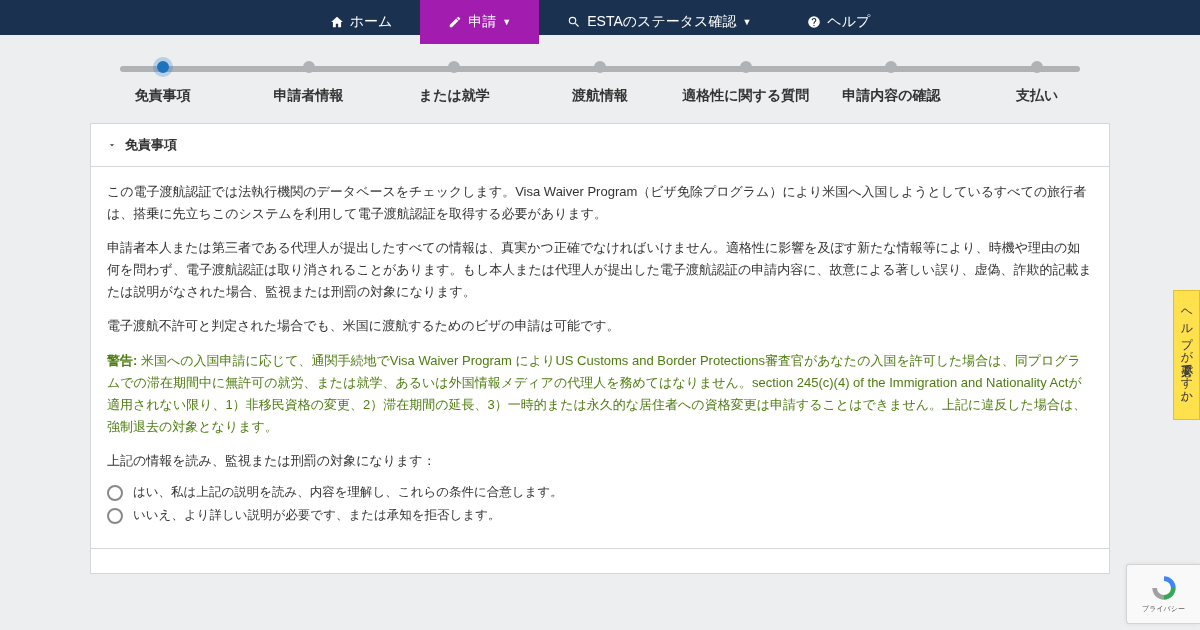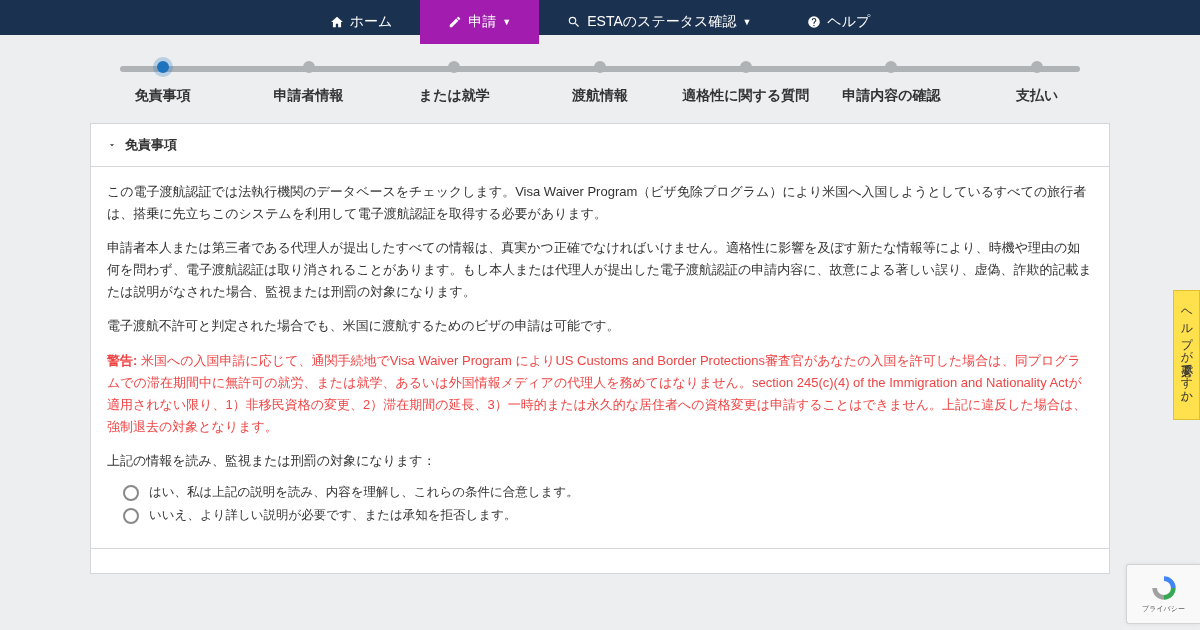--- a/index.html
+++ b/index.html
@@ -20,24 +20,24 @@
   .step.current .dot { background:#1e73be; border-color:#1e73be; box-shadow:0 0 0 4px rgba(30,115,190,.25); }
   .step .label { font-size:14px; font-weight:bold; color:#333; white-space:nowrap; }
 
   .main { width:1020px; margin:0 auto 20px; }
   .panel { background:#fff; border:1px solid #d4d6d9; }
   .panel-head { padding:12px 16px; border-bottom:1px solid #d4d6d9; font-weight:bold; display:flex; align-items:center; gap:8px; }
   .panel-head.collapsed { border-bottom:none; }
   .panel-head.second { border-top:1px solid #d4d6d9; }
   .panel-body { padding:14px 16px 18px; }
   .panel-body p { margin-bottom:12px; line-height:1.7; font-size:13px; }
-  .warn { color:#ef4444; }
+  .warn { color:#4d7c0f; }
   .chev { width:10px; height:10px; }
 
-  .radio-row { display:flex; align-items:center; gap:10px; margin:6px 16px; font-size:12.5px; cursor:pointer; }
+  .radio-row { display:flex; align-items:center; gap:10px; margin:6px 0; font-size:12.5px; cursor:pointer; }
   .radio-circle { width:16px; height:16px; border:2px solid #888; border-radius:50%; flex-shrink:0; }
 
   .helpbar { position:fixed; right:0; top:290px; background:#ffe14d; writing-mode:vertical-rl; text-orientation:upright; padding:10px 4px; font-size:12px; border:1px solid #e0c030; cursor:pointer; }
 
   .recaptcha { position:fixed; right:0; bottom:6px; width:74px; height:60px; background:#f9f9f9; border:1px solid #d3d3d3; border-right:none; border-radius:3px 0 0 3px; box-shadow:0 0 4px rgba(0,0,0,.08); display:flex; flex-direction:column; align-items:center; justify-content:center; gap:2px; }
   .recaptcha svg { width:28px; height:28px; }
   .recaptcha .txt { font-size:7px; color:#555; }
 </style>
 </head>
 <body>

